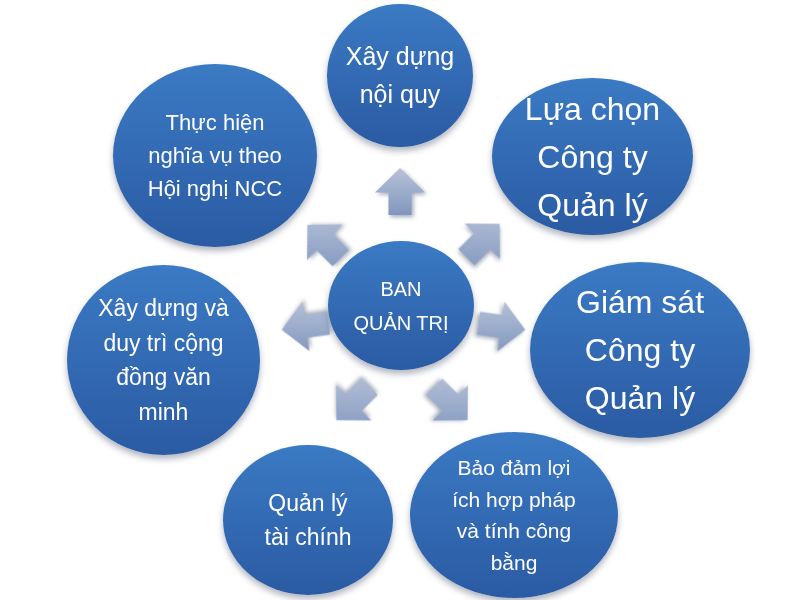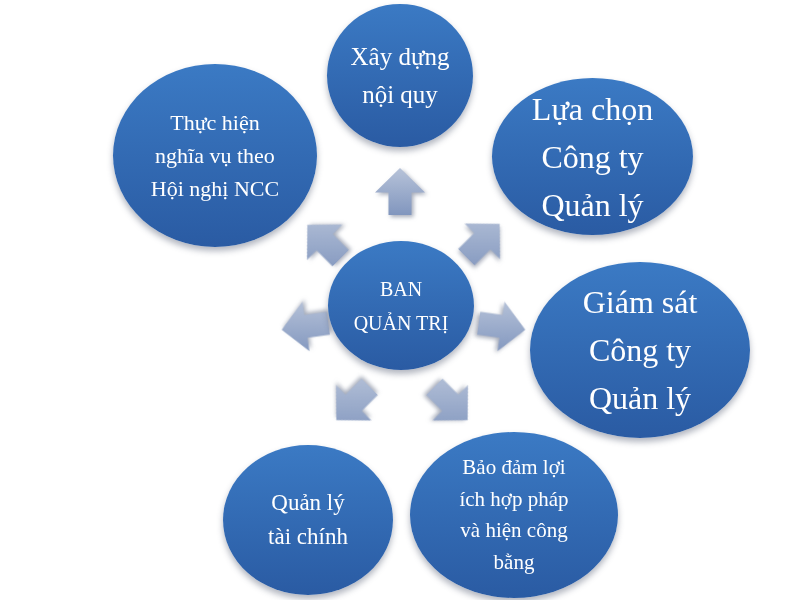--- a/index.html
+++ b/index.html
@@ -14,21 +14,20 @@
   body{
     font-family:"Liberation Sans","DejaVu Sans",sans-serif;
     background:var(--background);
   }
   .canvas{
     position:relative;
     width:800px;
     height:600px;
     background:var(--background);
     overflow:hidden;
-    font-family:Liberation Serif, serif;
   }
   
   .bubble{
     position:absolute;
     border-radius:50%;
     background:linear-gradient(180deg,var(--circle-top) 0%,var(--circle-bottom) 100%);
     box-shadow:0 4px 6px rgba(60,70,95,0.40);
     display:flex;
     align-items:center;
     justify-content:center;
@@ -104,24 +103,28 @@
   <div class="bubble node-top">Xây dựng
 nội quy</div>
   <div class="bubble node-top-right">Lựa chọn
 Công ty
 Quản lý</div>
   <div class="bubble node-right">Giám sát
 Công ty
 Quản lý</div>
   <div class="bubble node-bottom-right">Bảo đảm lợi
 ích hợp pháp
-và hiện công
+và tính công
 bằng</div>
   <div class="bubble node-bottom-left">Quản lý
 tài chính</div>
+  <div class="bubble node-left">Xây dựng và
+duy trì cộng
+đồng văn
+minh</div>
   <div class="bubble node-center">BAN
 QUẢN TRỊ</div>
 
   <div class="bubble node-top-left">Thực hiện
 nghĩa vụ theo
 Hội nghị NCC</div>
 
 </div>
 
 </body></html>

